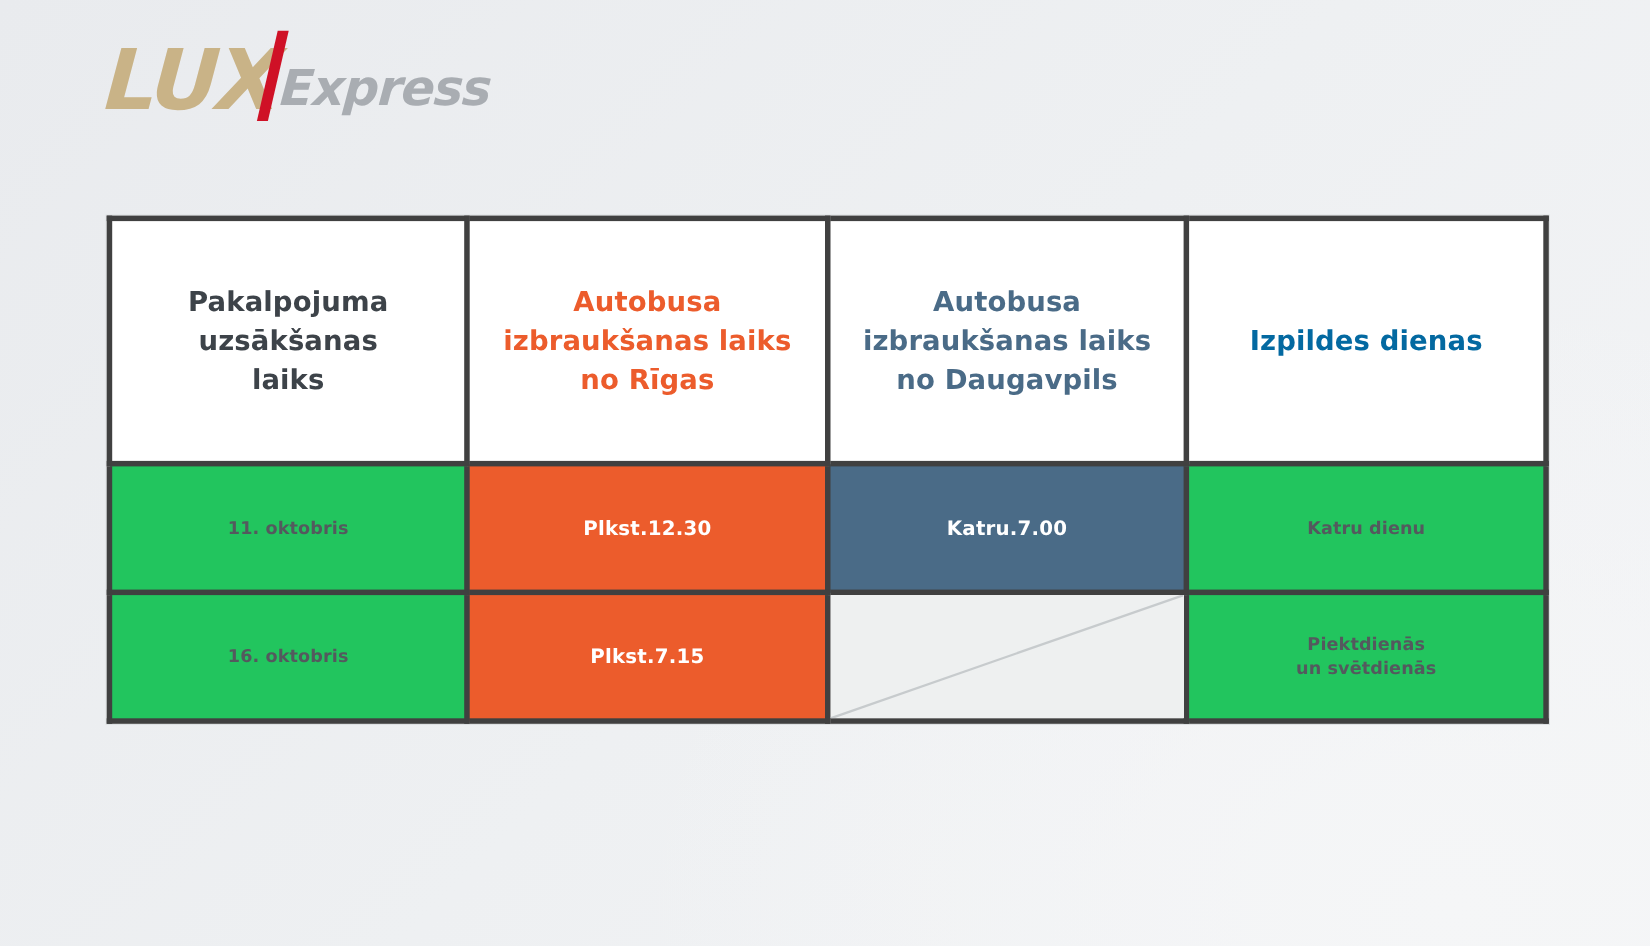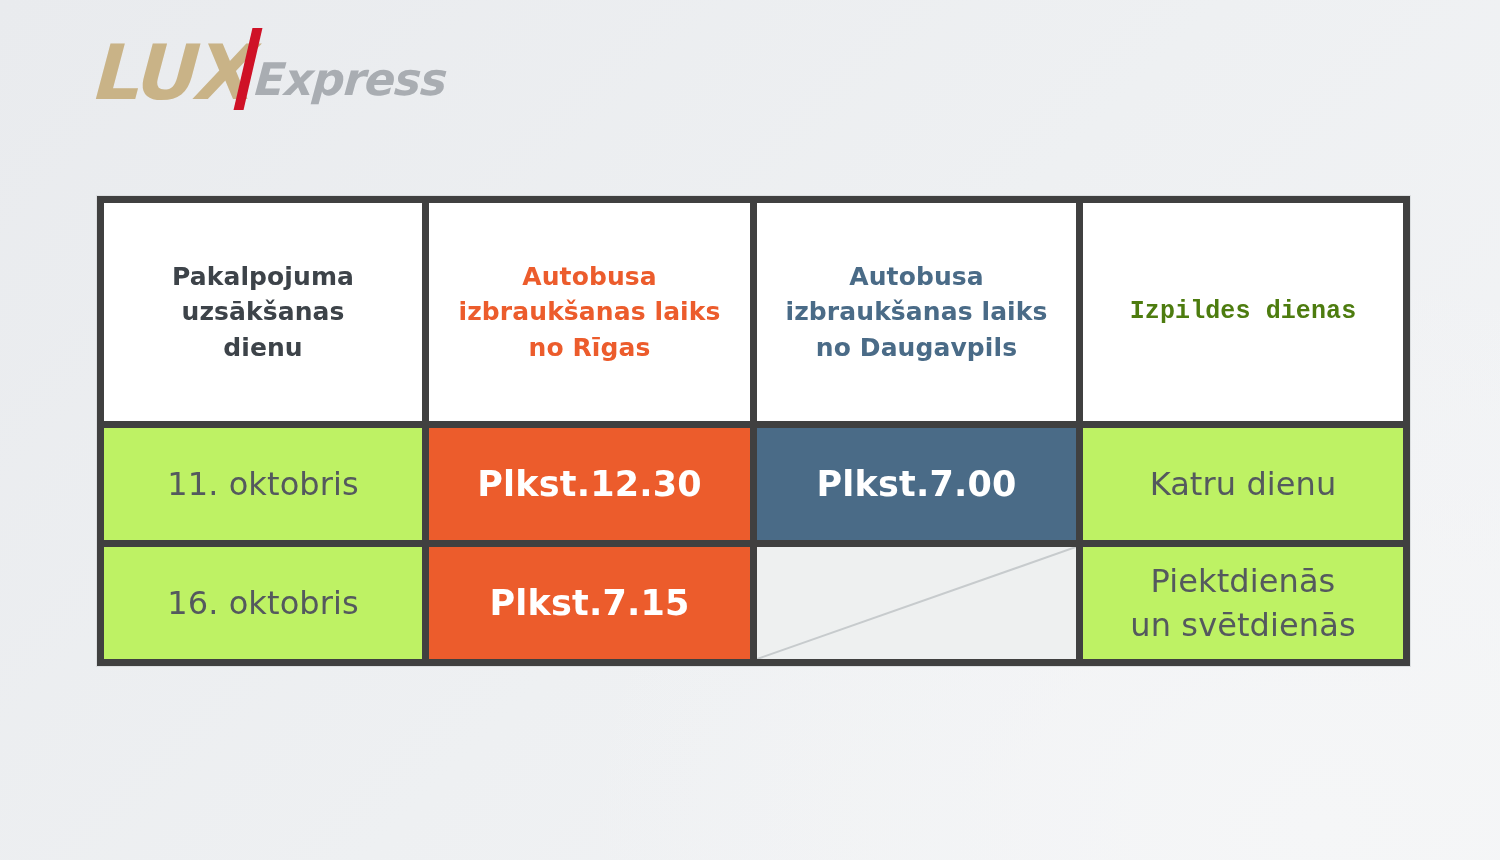--- a/index.html
+++ b/index.html
@@ -88,60 +88,60 @@
     background: #ffffff;
     box-shadow: 0 0 0 1px #dcdfe1;
   }
   .schedule-table col.c1 { width: 325px; }
   .schedule-table col.c2 { width: 328px; }
   .schedule-table col.c3 { width: 326px; }
   .schedule-table col.c4 { width: 327px; }
 
   .schedule-table th,
   .schedule-table td {
-    border: 7px solid #404040;
+    border: 5px solid #404040;
     padding: 0;
     text-align: center;
     vertical-align: middle;
   }
 
   thead th {
     height: 218px;
     background: #ffffff;
     font-family: "DejaVu Sans", sans-serif;
     font-weight: 700;
     font-size: 25px;
     line-height: 1.42;
     letter-spacing: 0.1px;
     padding: 0 14px;
   }
   th.h-date   { color: #3d4349; }
   th.h-riga   { color: #ec5c2c; }
   th.h-daug   { color: #4a6b87; }
-  th.h-days   { color: #4d7c0f; font-family: Liberation Mono, monospace; }
+  th.h-days   { color: #0369a1; }
 
   tbody td { height: 112px; }
   tbody tr.r-tall td { height: 112px; }
 
   .cell-date,
   .cell-days {
-    background: #bef264;
+    background: #22c55e;
     color: #54595e;
     font-family: "DejaVu Sans", sans-serif;
-    font-weight: 400;
-    font-size: 32px;
+    font-weight: 700;
+    font-size: 16px;
     line-height: 1.38;
     letter-spacing: 0.1px;
   }
   .cell-days .two-line { display: block; }
 
   .cell-time {
     font-family: "DejaVu Sans", sans-serif;
     font-weight: 700;
-    font-size: 35px;
+    font-size: 18px;
     letter-spacing: 0.2px;
     color: #ffffff;
   }
   .cell-time.riga { background: #ec5c2c; }
   .cell-time.daug { background: #4a6b87; }
 
   
   .cell-empty {
     background: #eef0f0;
     position: relative;
@@ -177,21 +177,21 @@
       <col class="c1">
         <col class="c2">
         <col class="c3">
         <col class="c4">
     </colgroup>
     <thead>
       <tr>
         <th class="h-date">
           <span>Pakalpojuma</span><br>
           <span>uzsākšanas</span><br>
-          <span>dienu</span>
+          <span>laiks</span>
         </th>
         <th class="h-riga">
           <span>Autobusa</span><br>
           <span>izbraukšanas laiks</span><br>
           <span>no Rīgas</span>
         </th>
         <th class="h-daug">
           <span>Autobusa</span><br>
           <span>izbraukšanas laiks</span><br>
           <span>no Daugavpils</span>
@@ -199,21 +199,21 @@
         <th class="h-days">
           <span>Izpildes dienas</span>
         </th>
       </tr>
     </thead>
     <tbody>
 
       <tr>
         <td class="cell-date">11. oktobris</td>
         <td class="cell-time riga">Plkst.12.30</td>
-        <td class="cell-time daug">Plkst.7.00</td>
+        <td class="cell-time daug">Katru.7.00</td>
         <td class="cell-days">
           <span class="two-line">Katru dienu</span>
         </td>
       </tr>
 
 
 
       <tr class="r-tall">
         <td class="cell-date">16. oktobris</td>
         <td class="cell-time riga">Plkst.7.15</td>

